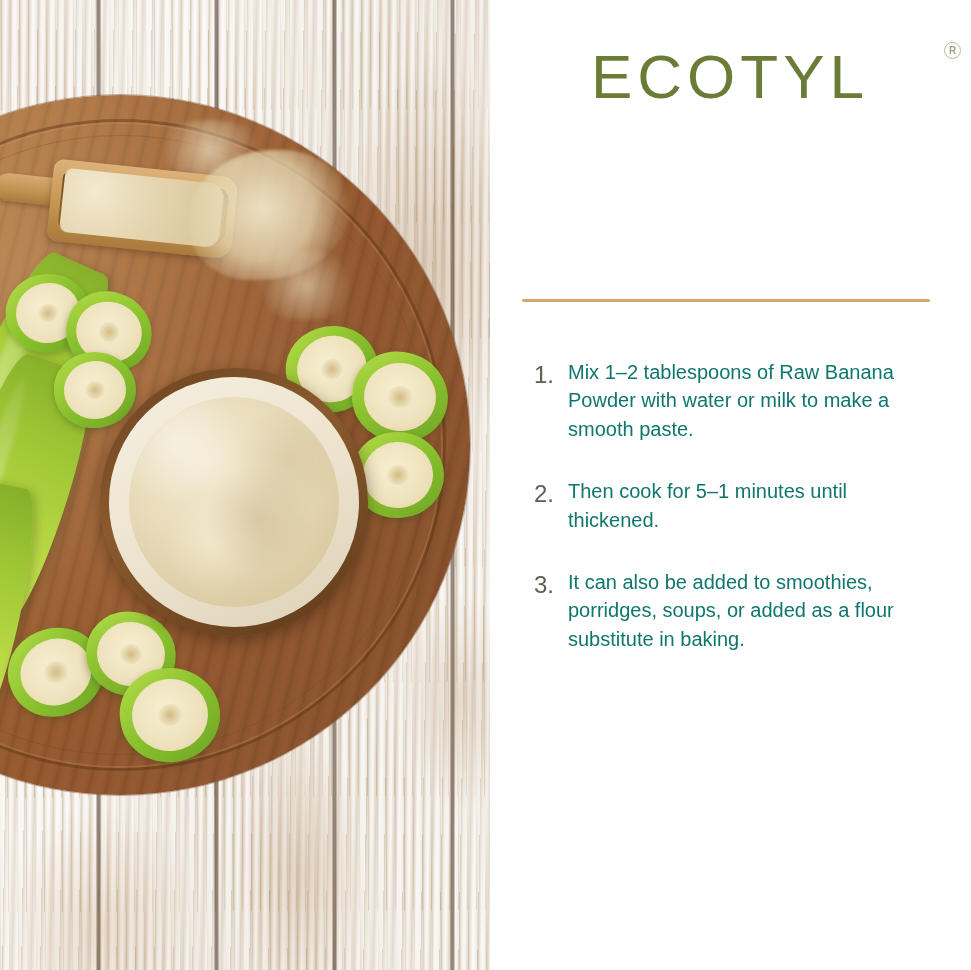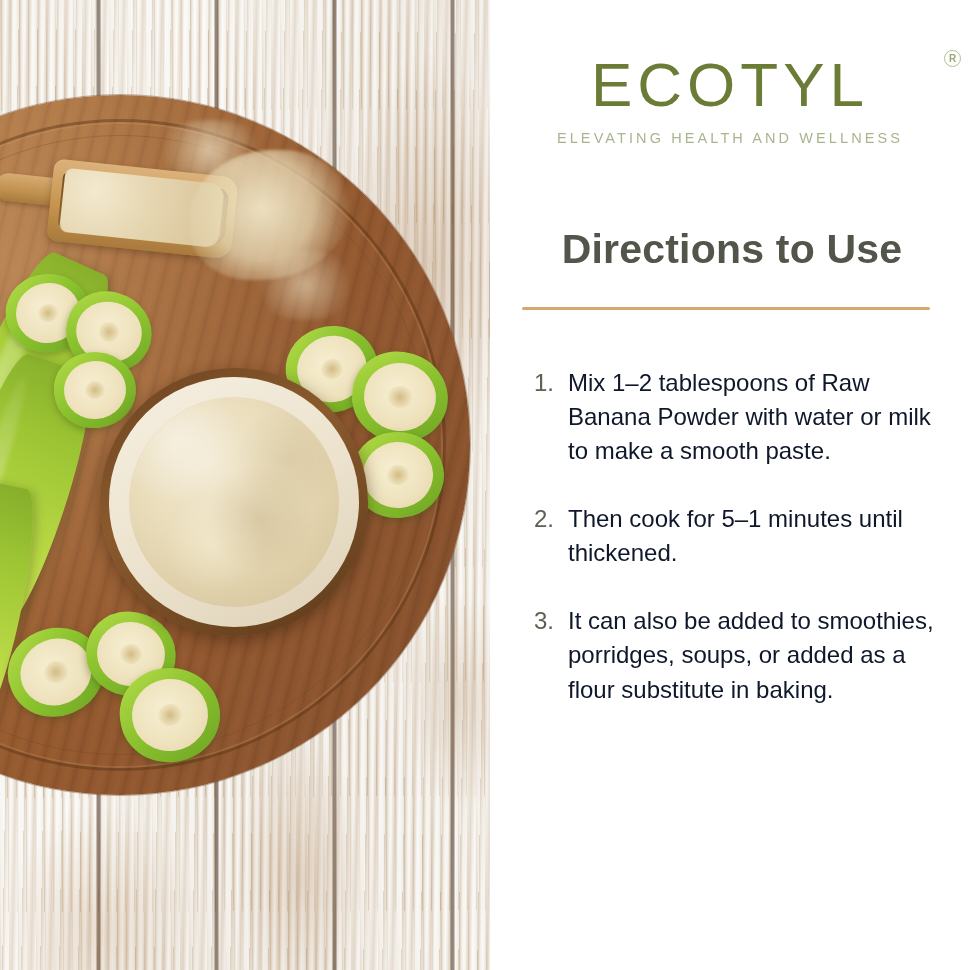--- a/index.html
+++ b/index.html
@@ -206,21 +206,21 @@
     position:absolute; left:8%; top:14%;
     width:84%; height:20%;
     border-radius:50%;
     background:linear-gradient(90deg, rgba(255,255,255,0.45), rgba(255,255,255,0.05));
     filter:blur(2px);
   }
 
   
   .content {
     position:absolute;
-    left:490px; top:16px;
+    left:490px; top:8px;
     width:481px; height:760px;
     background:#ffffff;
   }
 
   .logo-block {
     position:absolute;
     left:35px; top:38px;
     width:410px;
     text-align:center;
   }
@@ -288,22 +288,22 @@
   .step:last-child { margin-bottom:0; }
   .step-num {
     flex:0 0 34px;
     font-size:24px;
     color:#5d6052;
     line-height:1.42;
     text-align:left;
   }
   .step-text {
     flex:1 1 auto;
-    font-size:24px;
-    color:#0f172a;
+    font-size:20px;
+    color:#0f766e;
     line-height:1.42;
   }
 </style>
 </head>
 <body>
 
 <div class="canvas">
 
   <div class="photo">
     <div class="planks"></div>
@@ -375,24 +375,22 @@
         <div class="bowl-powder"></div>
       </div>
     </div>
   </div>
 
   <div class="content">
 
     <div class="logo-block">
       <div class="logo-wordmark">ECOTYL</div>
       <div class="logo-reg">R</div>
-      <div class="logo-tagline">ELEVATING HEALTH AND WELLNESS</div>
-    </div>
-
-    <div class="page-title">Directions to Use</div>
+    </div>
+
 
     <div class="divider"></div>
 
     <div class="steps">
       <div class="step">
         <div class="step-num">1.</div>
         <div class="step-text">Mix 1–2 tablespoons of Raw Banana Powder with water or milk to make a smooth paste.</div>
       </div>
       <div class="step">
         <div class="step-num">2.</div>

